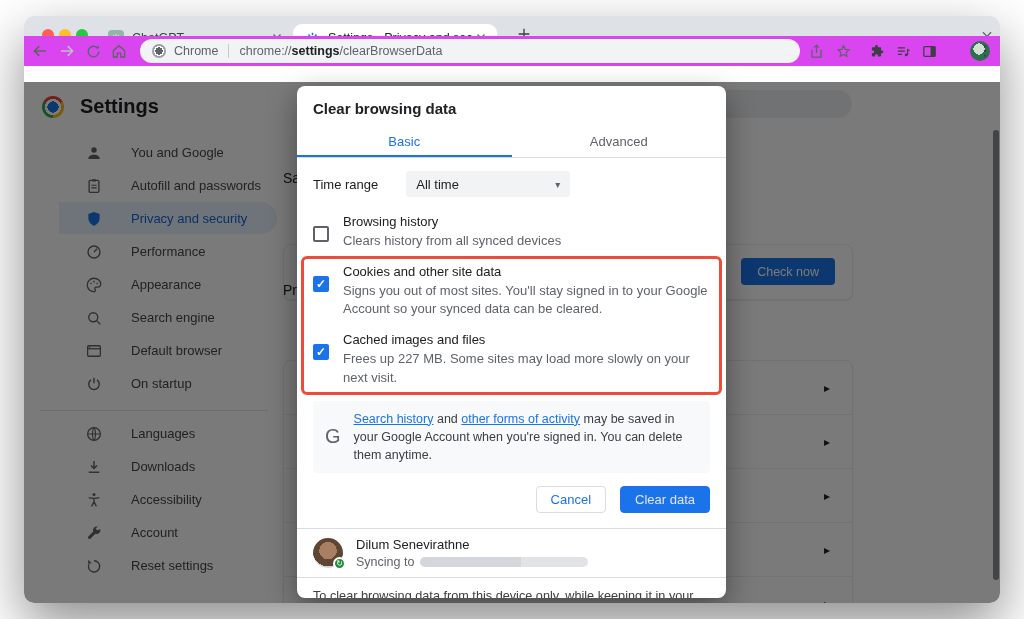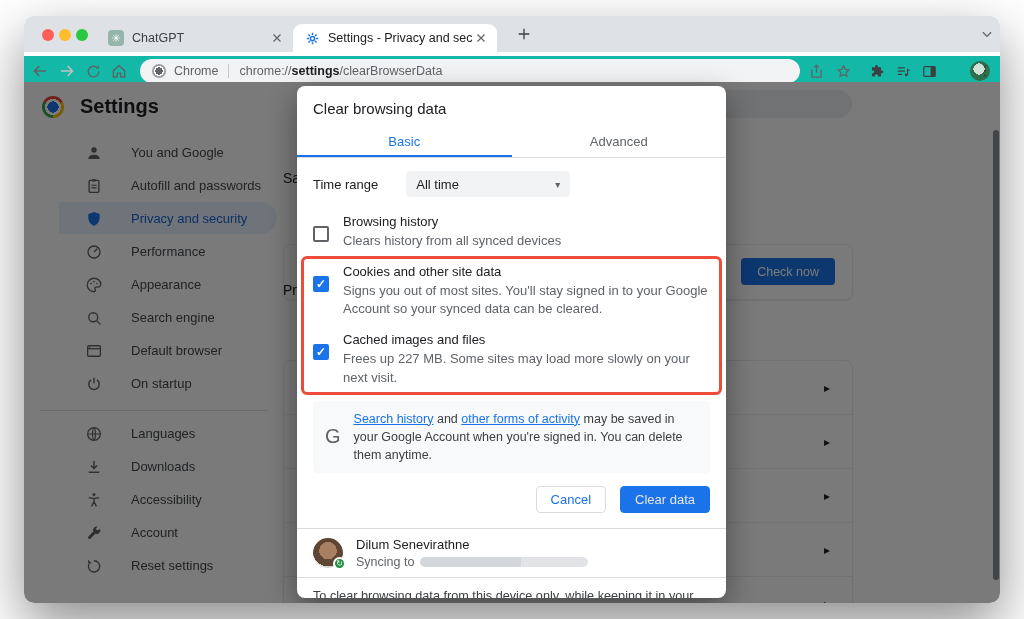--- a/index.html
+++ b/index.html
@@ -22,21 +22,21 @@
   .tab.active { left:269px; width:204px; background:#fff; border-radius:9px 9px 0 0; padding:0 8px 0 12px; color:#202124; }
   .tab .title { flex:1; overflow:hidden; white-space:nowrap; margin-left:8px; }
   .favicon-chatgpt { width:16px; height:16px; border-radius:4px; background:#93b5aa; color:#fff; font-size:11px;
     display:flex; align-items:center; justify-content:center; flex:0 0 16px; }
   .icon { display:inline-flex; align-items:center; justify-content:center; }
   .icon svg { display:block; }
   .tab-close { width:16px; height:16px; color:#5f6368; }
   .newtab-btn { position:absolute; left:492px; top:10px; width:16px; height:16px; color:#3c4043; }
   .tabsearch-btn { position:absolute; left:956px; top:11px; width:14px; height:14px; color:#5f6368; }
   
-  .toolbar { position:absolute; left:0; top:40px; width:100%; height:30px; background:#14b8a6;text-align:center; }
+  .toolbar { position:absolute; left:0; top:20px; width:100%; height:30px; background:#d946ef;text-align:center; }
   .nav-ic { position:absolute; top:6px; width:18px; height:18px; color:#5f6368; }
   .omnibox { position:absolute; left:116px; top:3px; width:660px; height:24px; background:#f1f3f4;
     border-radius:12px; display:flex; align-items:center; padding:0 12px; font-size:12.5px; }
   .chrome-mini { width:14px; height:14px; border-radius:50%; flex:0 0 14px;
     background: radial-gradient(circle, #5f6368 0 36%, #fff 36% 52%, transparent 52%),
                 conic-gradient(#9aa0a6 0 360deg); }
   .site-label { color:#5f6368; margin:0 10px 0 8px; }
   .omni-div { width:1px; height:14px; background:#c7cacd; margin-right:10px; }
   .url-scheme, .url-path { color:#5f6368; } .url-host { color:#202124; font-weight:700; }
   .avatar-btn { position:absolute; left:946px; top:5px; width:20px; height:20px; border-radius:50%;
@@ -71,21 +71,21 @@
     color:#fff; font-size:12.5px; font-weight:500; border:none; border-radius:4px; }
   .privacy-card { top:278px; width:570px; height:340px; }
   .bg-row { position:relative; height:54px; border-bottom:1px solid #eceef0; }
   .bg-row:last-child { border-bottom:none; }
   .bg-row .chev { position:absolute; right:22px; top:20px; font-size:12px; color:#202124; }
   .page-scrollbar { position:absolute; left:969px; top:48px; width:6px; height:450px; background:#8a9097; border-radius:3px; }
   .dim-overlay { position:absolute; left:0; top:66px; width:100%; height:521px; background:rgba(0,0,0,.52); }
   
   .dialog { position:absolute; left:273px; top:70px; width:429px; height:512px; background:#fff;
     border-radius:8px; box-shadow:0 10px 30px rgba(0,0,0,.4); font-size:13px; color:#202124; overflow:hidden; }
-  .dlg-title { padding:14px 16px 9px; font-size:15px; }
+  .dlg-title { padding:14px 16px 9px; font-size:15px;font-weight:bold; }
   .dlg-tabs { display:flex; height:32px; border-bottom:1px solid #dadce0; }
   .dlg-tab { flex:1; display:flex; align-items:center; justify-content:center; font-size:13px; font-weight:500;
     color:#5f6368; cursor:pointer; }
   .dlg-tab.active { color:#1a73e8; box-shadow:inset 0 -2px 0 #1a73e8; }
   .dlg-body { padding:0 16px; }
   .time-row { margin-top:13px; display:flex; align-items:center; gap:28px; }
   .time-label { color:#202124; }
   .time-select { width:164px; height:26px; background:#f1f3f4; border-radius:4px; display:flex;
     align-items:center; justify-content:space-between; padding:0 10px; }
   .time-caret { font-size:10px; color:#5f6368; }

